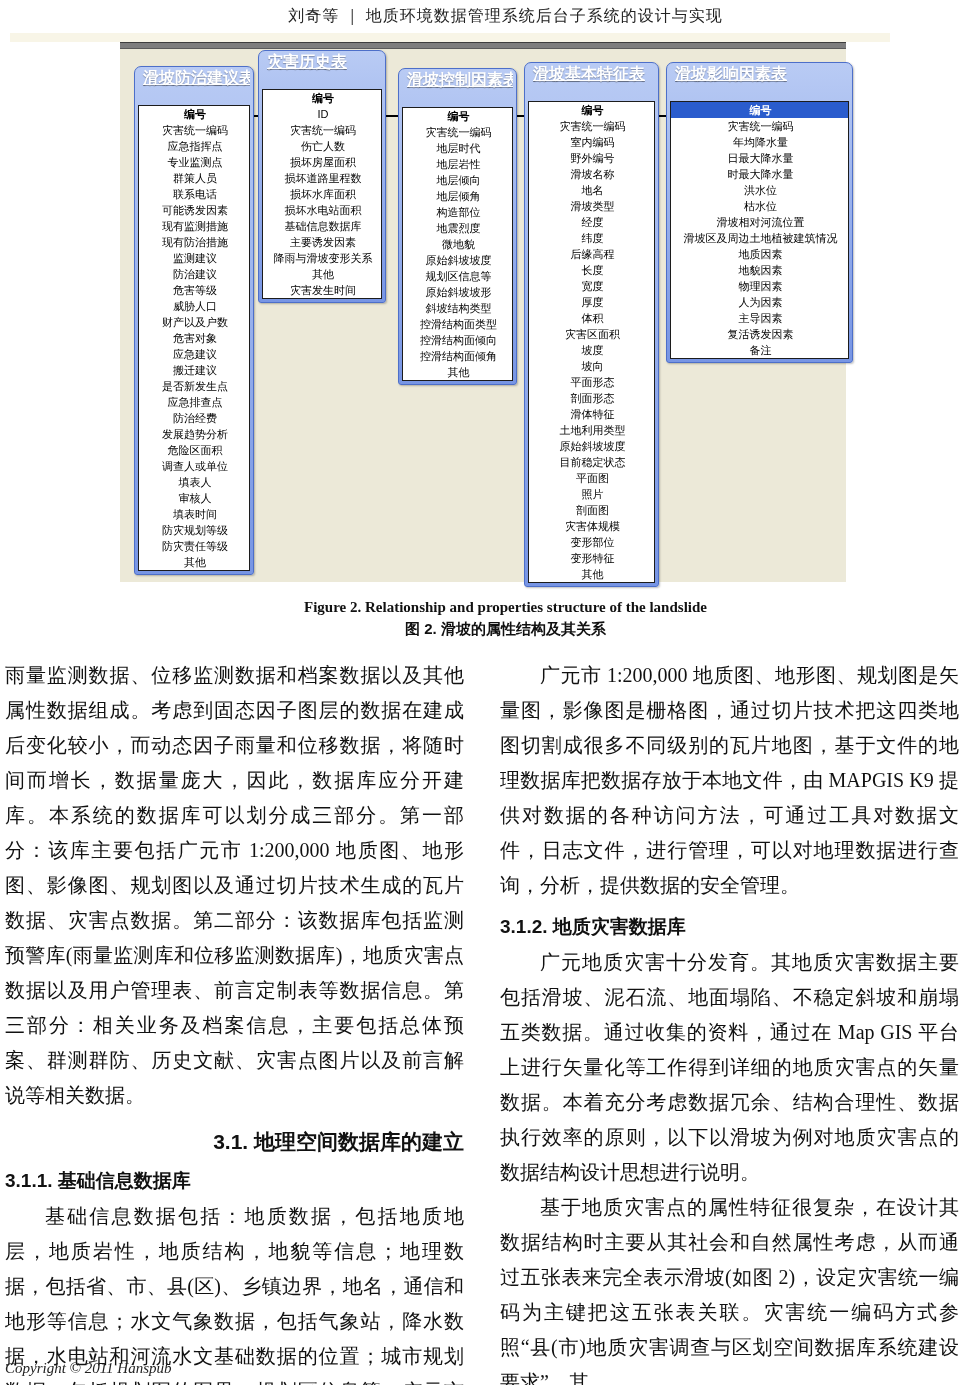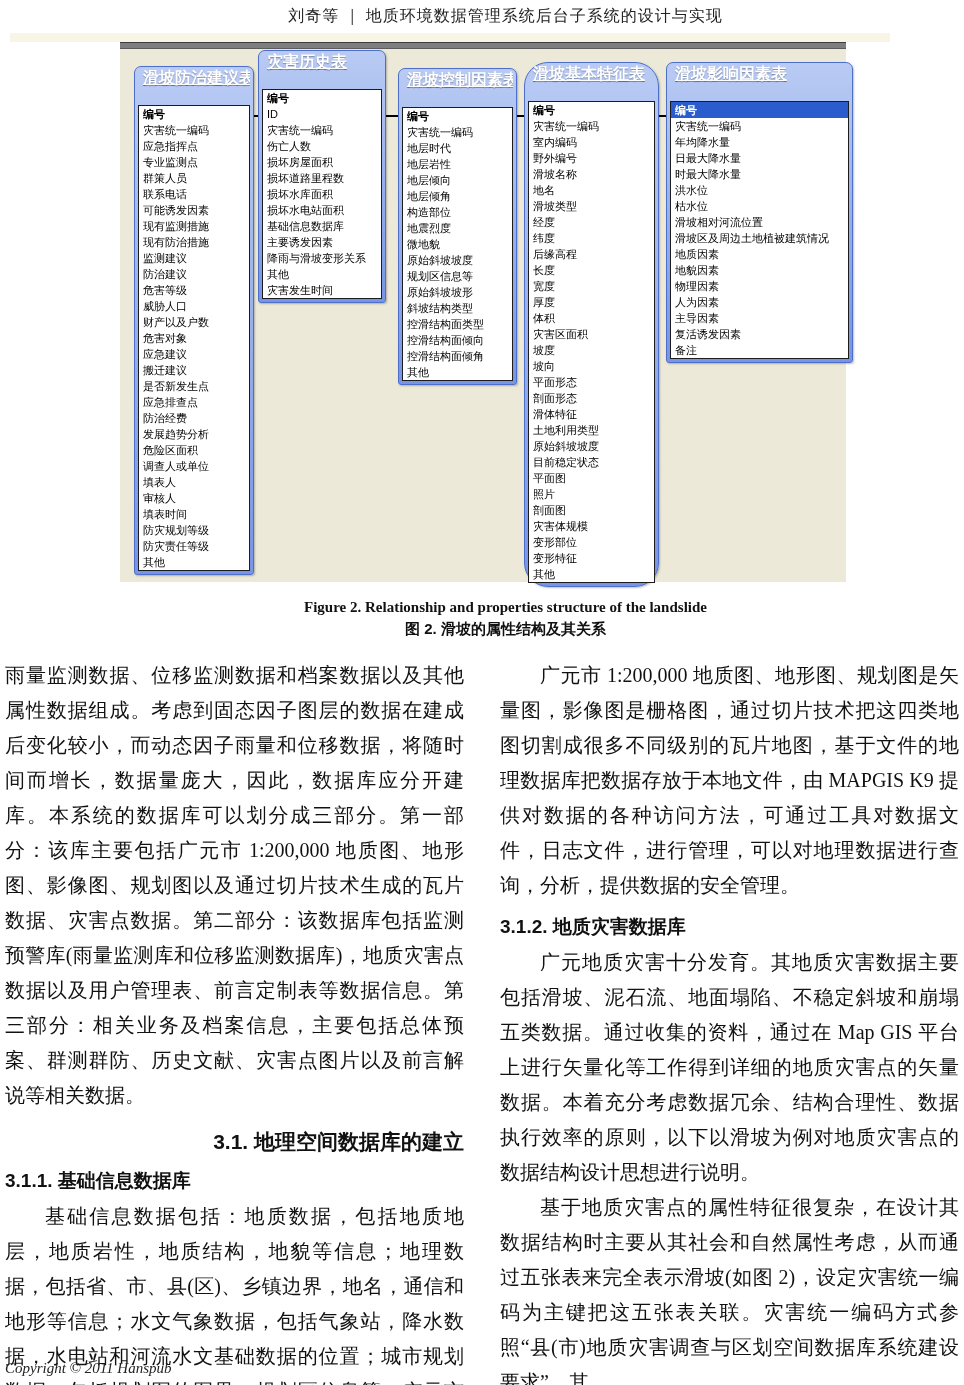--- a/index.html
+++ b/index.html
@@ -15,21 +15,21 @@
   .prefig-strip{position:absolute;left:10px;top:33px;width:880px;height:9px;background:#f8f5e7;}
   .figure{position:absolute;left:120px;top:42px;width:726px;height:540px;background:#ece9d8;
     font-family:"Liberation Sans","DejaVu Sans",sans-serif;}
   .figure-topbar{position:absolute;left:0;top:0;width:726px;height:5px;background:#7e7e7e;
     border-top:1px solid #3e3e3e;border-bottom:1px solid #5a5a5a;}
   .dbwin{position:absolute;background:linear-gradient(#b9cbf4,#7795e4);
     border:1px solid #4d6fc9;border-radius:7px 7px 3px 3px;padding:0 3px 3px 3px;
     box-shadow:1px 1px 2px rgba(0,0,0,.25);z-index:2;}
   .dbtitle{height:38px;line-height:22px;color:#fff;font-weight:bold;font-size:16px;
     padding-left:5px;white-space:nowrap;overflow:hidden;text-shadow:0 1px 1px rgba(0,0,0,.3);text-decoration:underline;}
-  .dblist{background:#fff;border:1px solid #1c1c1c;}
+  .dblist{background:#fff;border:1px solid #1c1c1c;text-align:center;}
   .dbrow{height:16px;line-height:16px;font-size:11px;padding:0 2px 0 4px;
     white-space:nowrap;overflow:hidden;color:#000;}
   .dbrow.pk{font-weight:bold;}
   .dbrow.sel{background:#2a5ccd;color:#fff;}
   .rel-line{position:absolute;height:2px;background:#000;z-index:1;}
   .rel-line::before,.rel-line::after{content:"";position:absolute;width:3px;height:4px;background:#000;top:-1px;}
   .rel-line::before{left:-1px;}
   .rel-line::after{right:-1px;}
   
   .fig-caption{position:absolute;top:597px;left:0;width:100%;text-align:center;line-height:21px;}
@@ -129,21 +129,21 @@
           <div class="dbrow">原始斜坡坡度</div>
           <div class="dbrow">规划区信息等</div>
           <div class="dbrow">原始斜坡坡形</div>
           <div class="dbrow">斜坡结构类型</div>
           <div class="dbrow">控滑结构面类型</div>
           <div class="dbrow">控滑结构面倾向</div>
           <div class="dbrow">控滑结构面倾角</div>
           <div class="dbrow">其他</div>
         </div>
       </div>
-      <div class="dbwin" style="left: 404px; top: 20px; width: 127px; border-radius: 24px;">
+      <div class="dbwin" style="left: 404px; top: 20px; width: 127px;">
         <div class="dbtitle">滑坡基本特征表</div>
         <div class="dblist">
           <div class="dbrow pk">编号</div>
           <div class="dbrow">灾害统一编码</div>
           <div class="dbrow">室内编码</div>
           <div class="dbrow">野外编号</div>
           <div class="dbrow">滑坡名称</div>
           <div class="dbrow">地名</div>
           <div class="dbrow">滑坡类型</div>
           <div class="dbrow">经度</div>

